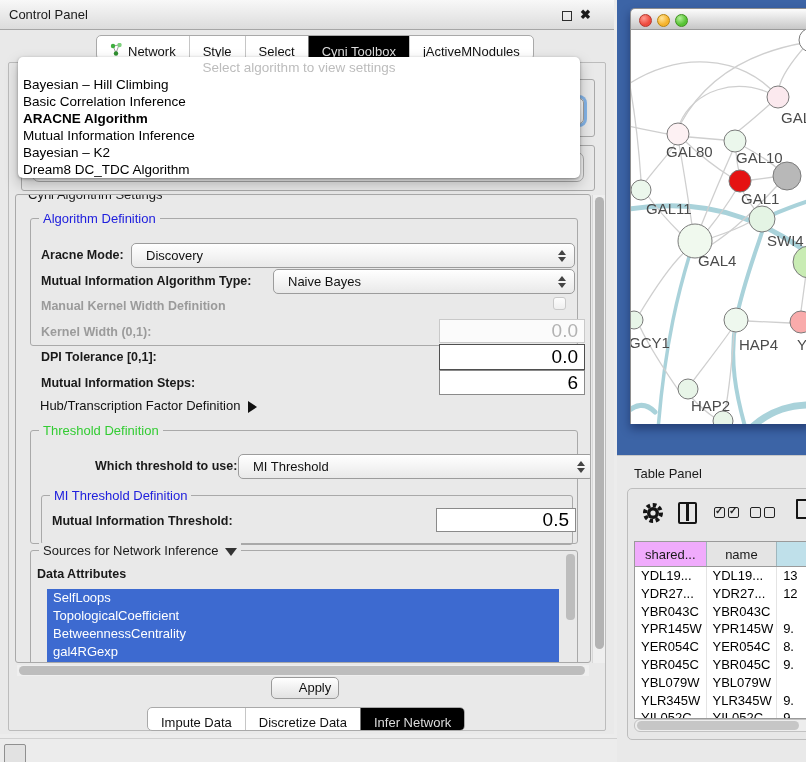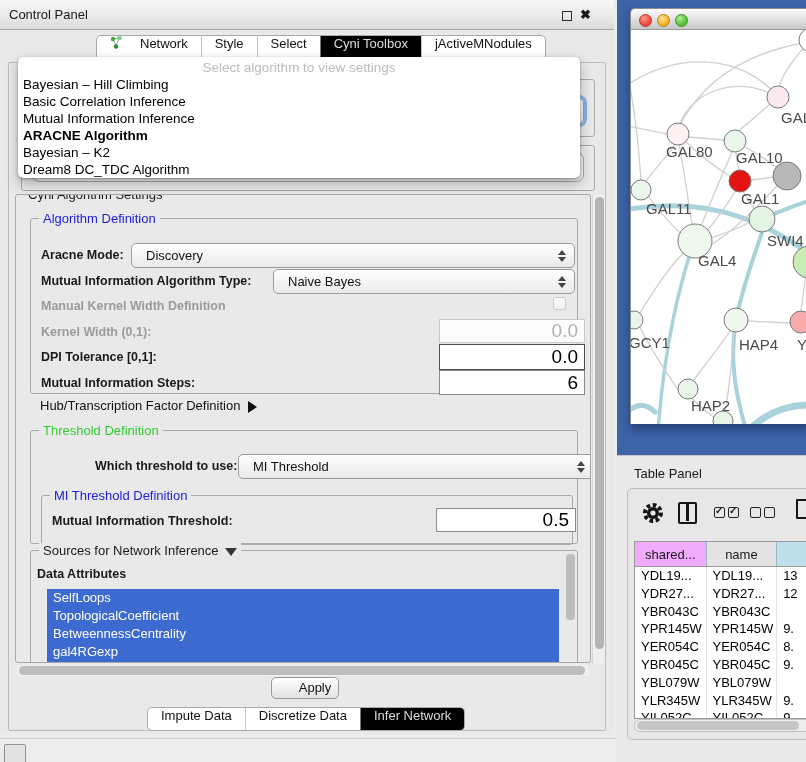--- a/index.html
+++ b/index.html
@@ -10,21 +10,21 @@
   .cp { position:absolute; left:0; top:0; width:614px; height:734px; background:#e9e9e9; }
   .cp-titlebar { position:absolute; left:0; top:0; width:614px; height:30px;
     background:linear-gradient(#f8f8f8,#dcdcdc); border-bottom:1px solid #a6a6a6; }
   .cp-title { position:absolute; left:9px; top:7px; font-size:13px; color:#1a1a1a; }
   .float-ic { position:absolute; left:562px; top:11px; width:10px; height:10px; border:1.5px solid #2d2d2d; background:transparent; }
   .close-ic { position:absolute; left:580px; top:7px; font-size:13px; font-weight:bold; color:#1a1a1a; cursor:default; }
 
   .tabbar { position:absolute; display:flex; background:#fff; border:1px solid #a9a9a9; border-radius:5px; overflow:hidden; font-size:13px; }
   .tabbar.top { left:96px; top:35px; height:25px; }
   .tabbar.bottom { left:147px; top:707px; height:24px; }
-  .tab { padding:0 13px; display:flex; align-items:flex-start; gap:17px; color:#111; border-left:1px solid #c6c6c6; white-space:nowrap; }
+  .tab { padding:0 13px; display:flex; align-items:flex-end; gap:5px; color:#111; border-left:1px solid #c6c6c6; white-space:nowrap; }
   .tab:first-child { border-left:none; }
   .tab.sel { background:#000000; color:#dcdcdc; border-left-color:#787878; }
 
   .mainpanel { position:absolute; left:8px; top:62px; width:598px; height:669px;
     background:#e9e9e9; border:1px solid #bcbcbc; border-radius:2px; }
 
   .group { position:absolute; border:1px solid #a9a9a9; border-radius:3px; }
   .group > .gt { position:absolute; top:-8px; left:8px; background:#e9e9e9; padding:0 4px; font-size:13px; color:#1a1a1a; white-space:nowrap; }
   .gt.blue { color:#2020dd; }
   .gt.green { color:#33cc33; }
@@ -155,21 +155,21 @@
             </span>
           </div>
       </div>
       <div class="group" style="left:12px; top:82px; width:574px; height:46px;">
         <div class="ghost-combo" style="left:10px; top:6px; width:552px; height:30px; line-height:30px;">gal-filtered sif default node</div>
       </div>
 
       <div class="group" style="left:6px; top:131px; width:576px; height:469px; overflow:hidden;">
         <span class="gt">Cyni Algorithm Settings</span>
 
-        <div class="group" style="left:14px; top:23px; width:548px; height:176px;">
+        <div class="group" style="left:14px; top:23px; width:548px; height:128px;">
           <span class="gt blue">Algorithm Definition</span>
 
           <span class="lbl b" style="left:10px; top:29px;">Aracne Mode:</span>
           <div class="combo" style="left:100px; top:24px; width:444px; height:25px; line-height:24px;">
             <span>Discovery</span>
             <span class="spin">
                 <i class="up"></i>
                 <i class="dn"></i>
               </span>
           </div>
@@ -252,22 +252,22 @@
         <div class="tab sel">
           <span>Infer Network</span>
         </div>
       </div>
   </div>
 
   <div class="popup" id="popup">
     <div class="popup-header">Select algorithm to view settings</div>
   <div class="popup-item">Bayesian – Hill Climbing</div>
       <div class="popup-item">Basic Correlation Inference</div>
+      <div class="popup-item bold">ARACNE Algorithm</div>
       <div class="popup-item">Mutual Information Inference</div>
-      <div class="popup-item bold">ARACNE Algorithm</div>
       <div class="popup-item">Bayesian – K2</div>
       <div class="popup-item">Dream8 DC_TDC Algorithm</div>
     </div>
 
   <div class="bottom-strip-line"></div>
   <div class="partial-btn"></div>
 
   <div class="blue-area" style="background: rgb(60, 100, 166);"></div>
 
   <div class="netwin">

